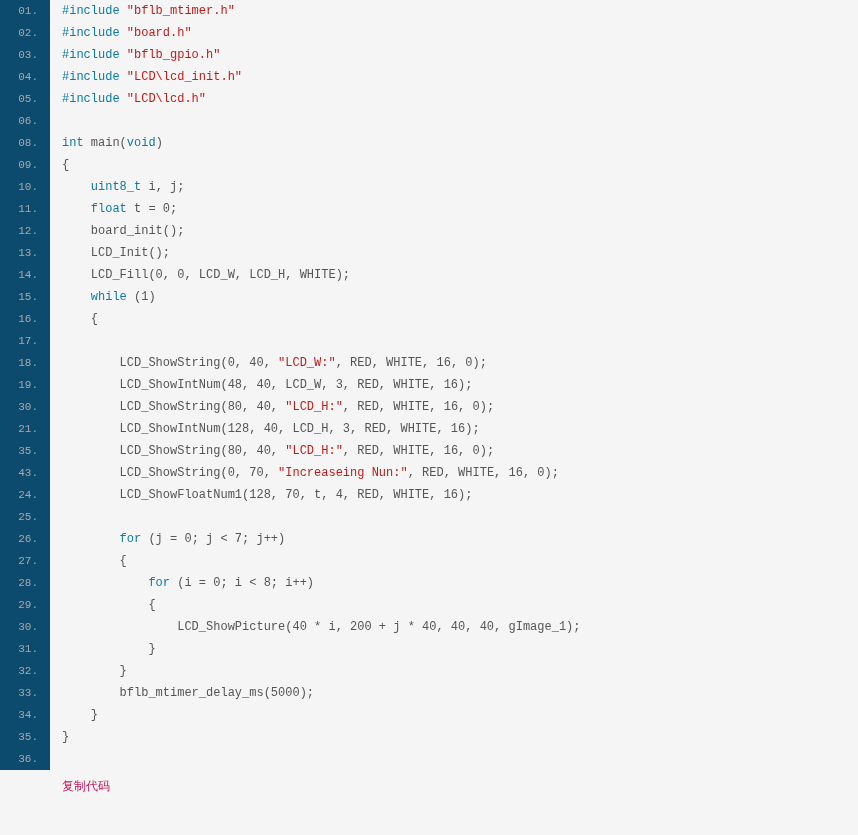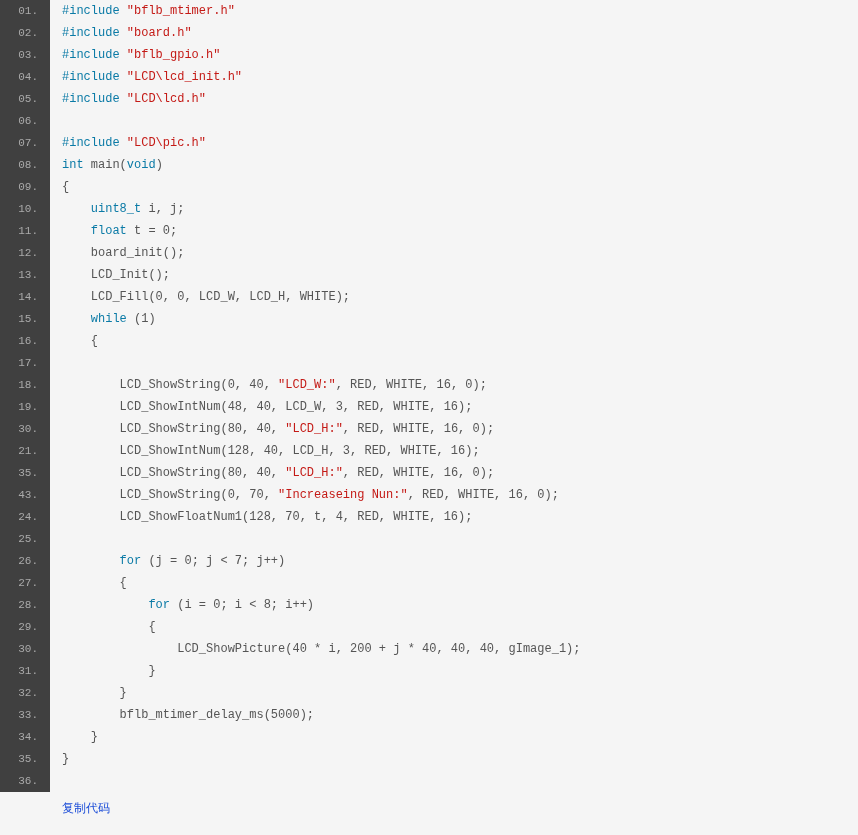--- a/index.html
+++ b/index.html
@@ -23,21 +23,21 @@
       min-height: 22px;
       line-height: 22px;
     }
     .gutter {
       width: 50px;
       flex-shrink: 0;
       text-align: right;
       padding-right: 12px;
       color: #aaa;
       font-size: 11px;
-      background: #404040;
+      background: #0c4a6e;
       user-select: none;
     }
     .line-content {
       padding-left: 12px;
       white-space: pre;
       color: #555;
     }
     .kw {
       color: #0a7aa6;
     }
@@ -47,21 +47,21 @@
     .type {
       color: #0a7aa6;
     }
     .copy-row {
       display: flex;
     }
     .copy-label {
       padding-left: 62px;
       padding-top: 8px;
       padding-bottom: 8px;
-      color: #1d4ed8;
+      color: #be185d;
       font-family: Liberation Mono, monospace;
       font-size: 12px;
     }
   </style>
 </head>
 <body>
 
 <div class="code-block">
   <div id="lines-container">
       <div class="code-line">
@@ -80,24 +80,20 @@
         <div class="gutter">04.</div>
         <div class="line-content"><span class="kw">#include</span> <span class="str">"LCD\lcd_init.h"</span></div>
       </div>
       <div class="code-line">
         <div class="gutter">05.</div>
         <div class="line-content"><span class="kw">#include</span> <span class="str">"LCD\lcd.h"</span></div>
       </div>
       <div class="code-line">
         <div class="gutter">06.</div>
         <div class="line-content"></div>
-      </div>
-      <div class="code-line">
-        <div class="gutter">07.</div>
-        <div class="line-content"><span class="kw">#include</span> <span class="str">"LCD\pic.h"</span></div>
       </div>
       <div class="code-line">
         <div class="gutter">08.</div>
         <div class="line-content"><span class="type">int</span> main(<span class="type">void</span>)</div>
       </div>
       <div class="code-line">
         <div class="gutter">09.</div>
         <div class="line-content">{</div>
       </div>
       <div class="code-line">

